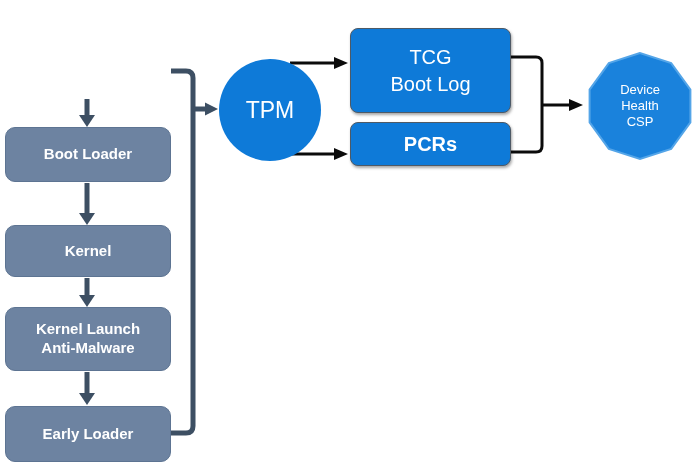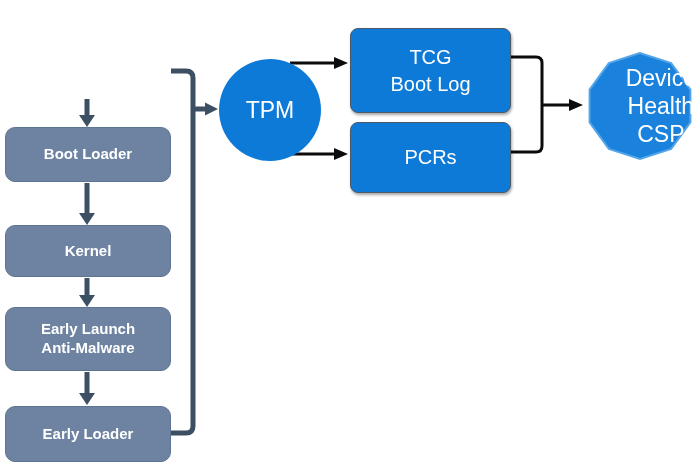--- a/index.html
+++ b/index.html
@@ -65,41 +65,41 @@
     border-radius: 8px;
     box-shadow: 1px 2px 3px rgba(0,0,0,0.35);
     display: flex;
     align-items: center;
     justify-content: center;
     box-sizing: border-box;
     font-size: 20px;
     line-height: 1.32;
   }
   .blue-box.tcg { top: 28px; height: 85px; }
-  .blue-box.pcrs { top: 122px; height: 71px; }
+  .blue-box.pcrs { top: 122px; height: 44px; font-weight: bold; }
   .sink-svg {
     position: absolute;
     left: 584px;
     top: 50px;
   }
   .sink-poly {
     fill: var(--sink-blue, #1a82dc);
     stroke: var(--sink-border, #54a5e8);
     stroke-width: 2;
   }
   .sink-text {
     position: absolute;
     left: 584px;
     top: 50px;
     width: 112px;
     height: 112px;
     display: flex;
     align-items: center;
-    justify-content: flex-end;
-    font-size: 23px;
+    justify-content: center;
+    font-size: 13px;
     line-height: 1.22;
   }
   
   .slate-stroke { stroke: var(--chain-arrow, #3d4f63); fill: none; }
   .slate-fill   { fill: var(--chain-arrow, #3d4f63); }
   .black-stroke { stroke: var(--link-black, #0b0b0b); fill: none; }
   .black-fill   { fill: var(--link-black, #0b0b0b); }
 </style>
 </head>
 <body>
@@ -148,21 +148,21 @@
     </g>
   </svg>
 
   <div class="chain-node" style="top:127px; height:55px;">
     <span class="node-label">Boot Loader</span>
   </div>
   <div class="chain-node" style="top:225px; height:52px;">
     <span class="node-label">Kernel</span>
   </div>
   <div class="chain-node" style="top:307px; height:64px;">
-    <span class="node-label">Early Launch
+    <span class="node-label">Kernel Launch
 Anti-Malware</span>
   </div>
   <div class="chain-node" style="top:406px; height:56px;">
     <span class="node-label">Early Loader</span>
   </div>
 
   <div class="tpm-circle">
     <span class="node-label">TPM</span>
   </div>
 

